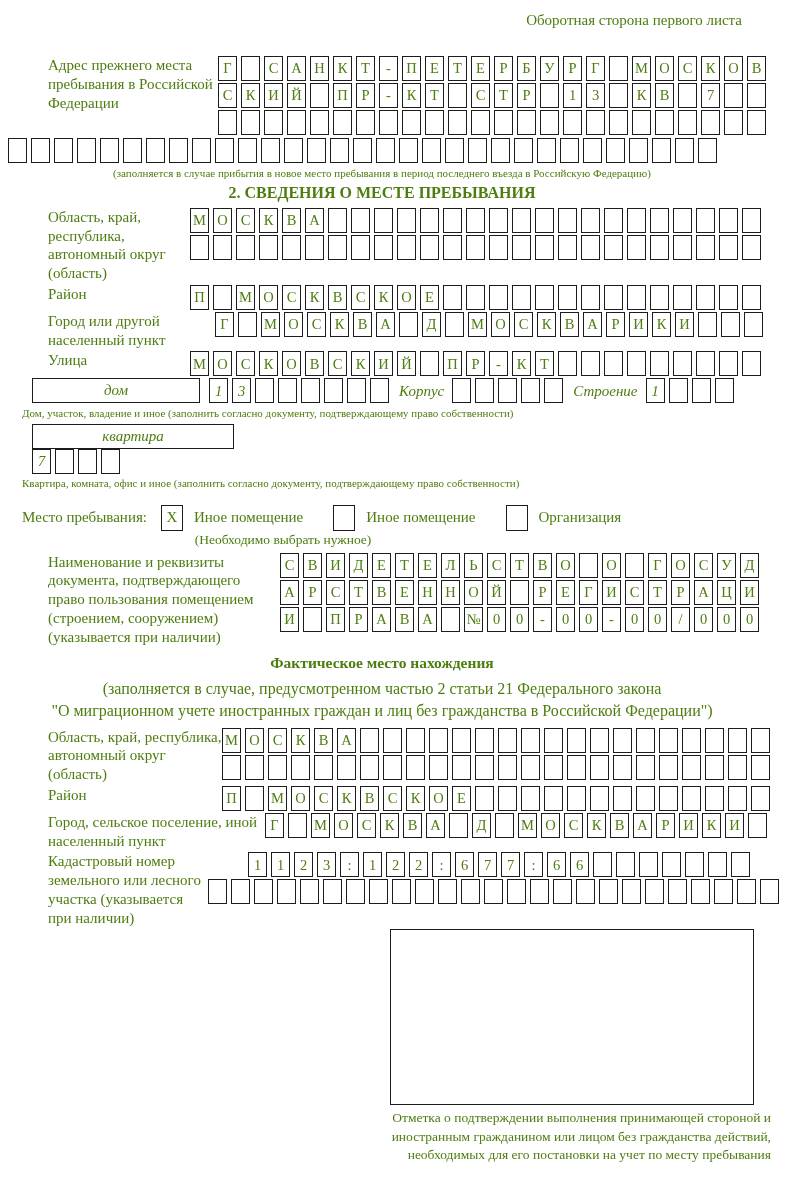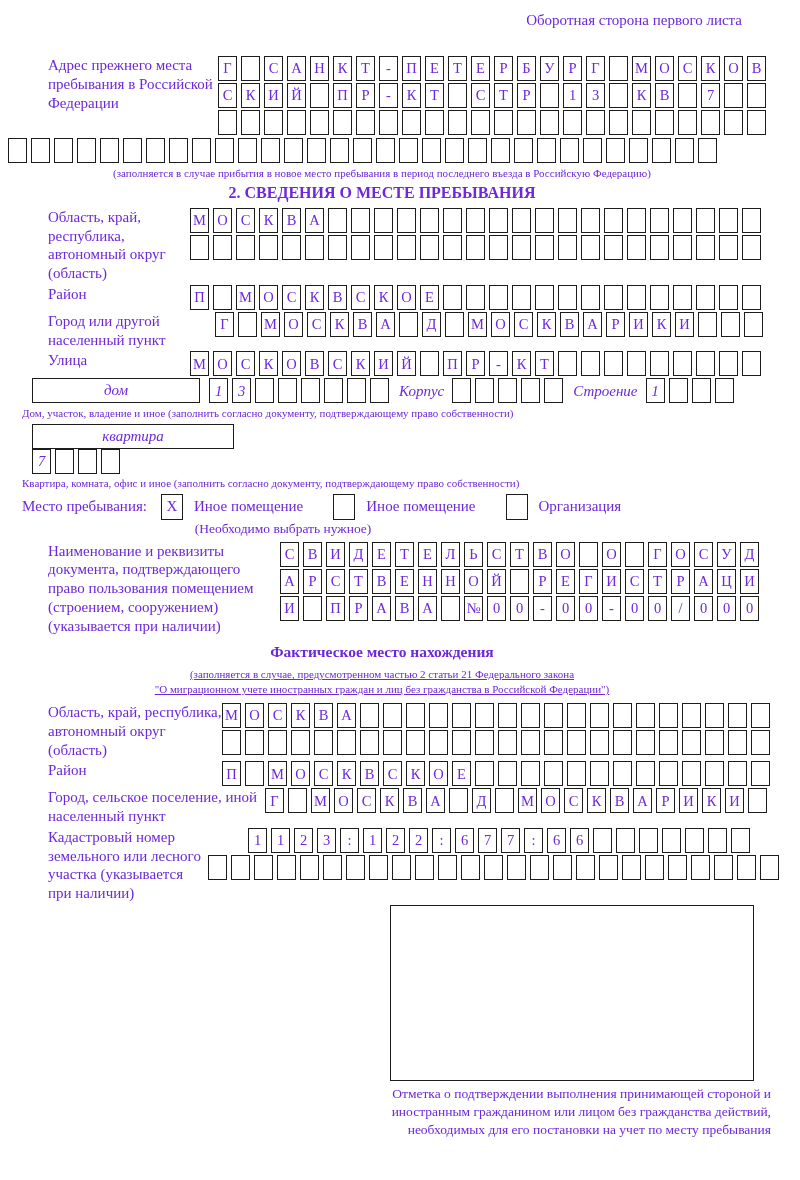--- a/index.html
+++ b/index.html
@@ -1,19 +1,19 @@
 <!DOCTYPE html>
 <html><head>
 <meta charset="utf-8">
 <style>
   html,body{margin:0;padding:0;background:#ffffff;}
   .page{
     width:800px;height:1180px;box-sizing:border-box;
     padding:12px 44px 0 8px;overflow:hidden;position:relative;
-    font-family:"Liberation Serif","DejaVu Serif",serif;color:#6d28d9;background:#fff;
+    font-family:"Liberation Serif","DejaVu Serif",serif;color:#4d7c0f;background:#fff;
   }
   .header-note{text-align:right;font-size:15px;padding-right:14px;margin-bottom:27px;}
   .field{display:flex;align-items:flex-start;margin-bottom:2px;}
   .label{font-size:15px;line-height:1.25;flex:none;margin-left:40px;}
   .lbl-s1{width:170px;}
   .lbl-s2{width:142px;}
   .lbl-city{width:167px;}
   .lbl-doc{width:232px;}
   .lbl-fact{width:174px;}
   .lbl-factcity{width:217px;}
@@ -24,30 +24,30 @@
     width:17px;height:23px;border:1.5px solid #1c1c1c;flex:none;
     display:flex;align-items:center;justify-content:center;
     font-size:14.5px;line-height:1;background:#fff;
   }
   .fullrow{margin:3px 0 0 0;}
   .caption{font-size:11px;line-height:1.25;}
   .cap-center{text-align:center;margin:4px 0 2px 0;}
   .cap-left{margin:3px 0 3px 14px;}
   .section-title{font-size:16px;font-weight:bold;text-align:center;margin:3px 0 6px 0;}
   .sub-title{font-size:15.5px;font-weight:bold;text-align:center;margin:8px 0 6px 0;}
-  .sub-note{font-size:11px;text-align:center;line-height:1.35;text-decoration:underline;}
+  .sub-note{font-size:16px;text-align:center;line-height:1.35;}
   .house-row{display:flex;align-items:flex-start;margin:2px 0 1px 24px;font-style:italic;}
   .big-box{
     height:23px;border:1.7px solid #1c1c1c;display:flex;align-items:center;justify-content:center;
     font-size:15px;flex:none;background:#fff;
   }
   .box-dom{width:166px;margin-right:9px;}
   .box-kv{width:200px;margin-right:9px;}
   .inline-label{font-size:15px;line-height:26px;margin:0 8px 0 10px;flex:none;}
-  .stay-row{display:flex;align-items:center;margin:3px 0 1px 14px;font-size:15px;}
+  .stay-row{display:flex;align-items:center;margin:14px 0 1px 14px;font-size:15px;}
   .checkbox{
     width:20px;height:24px;border:1.7px solid #1c1c1c;flex:none;
     display:inline-flex;align-items:center;justify-content:center;
     font-size:15px;margin:0 11px 0 14px;background:#fff;
   }
   .checkbox.gap{margin-left:30px;}
   .stay-note{font-size:13.5px;text-align:center;width:330px;margin:1px 0 4px 110px;}
   .stamp-wrap{margin-left:382px;margin-top:1px;width:366px;}
   .stamp-box{width:362px;height:174px;border:1.8px solid #1c1c1c;background:#fff;}
   .stamp-note{font-size:13.5px;line-height:1.35;text-align:right;width:400px;margin:4px 0 14px -19px;}

